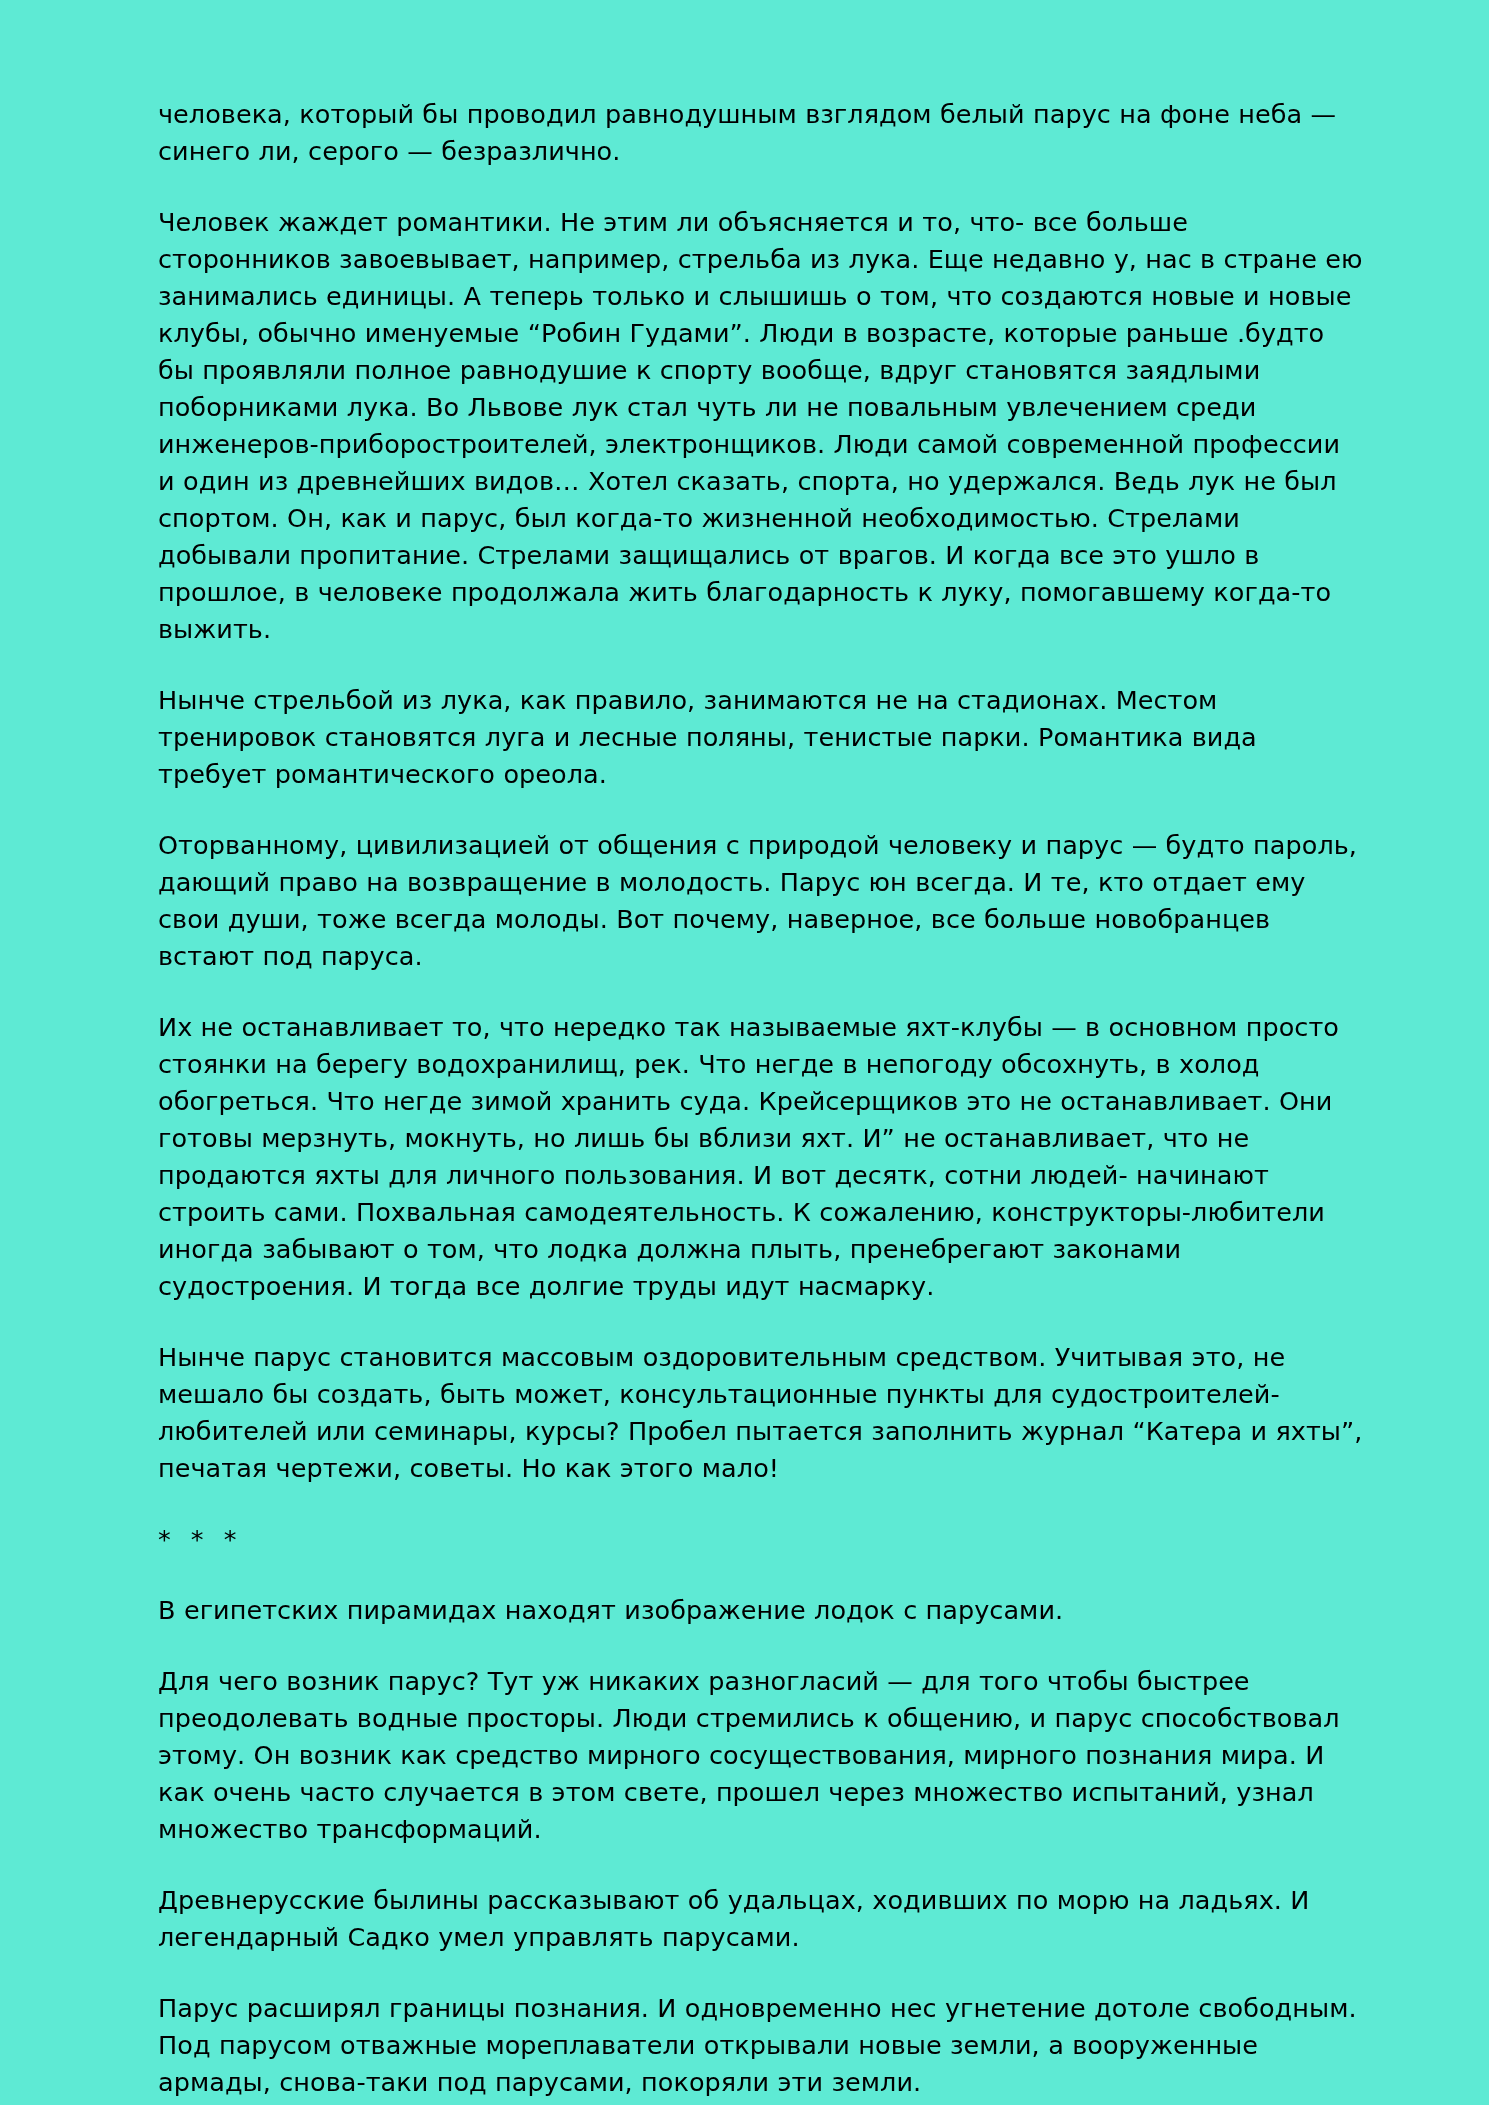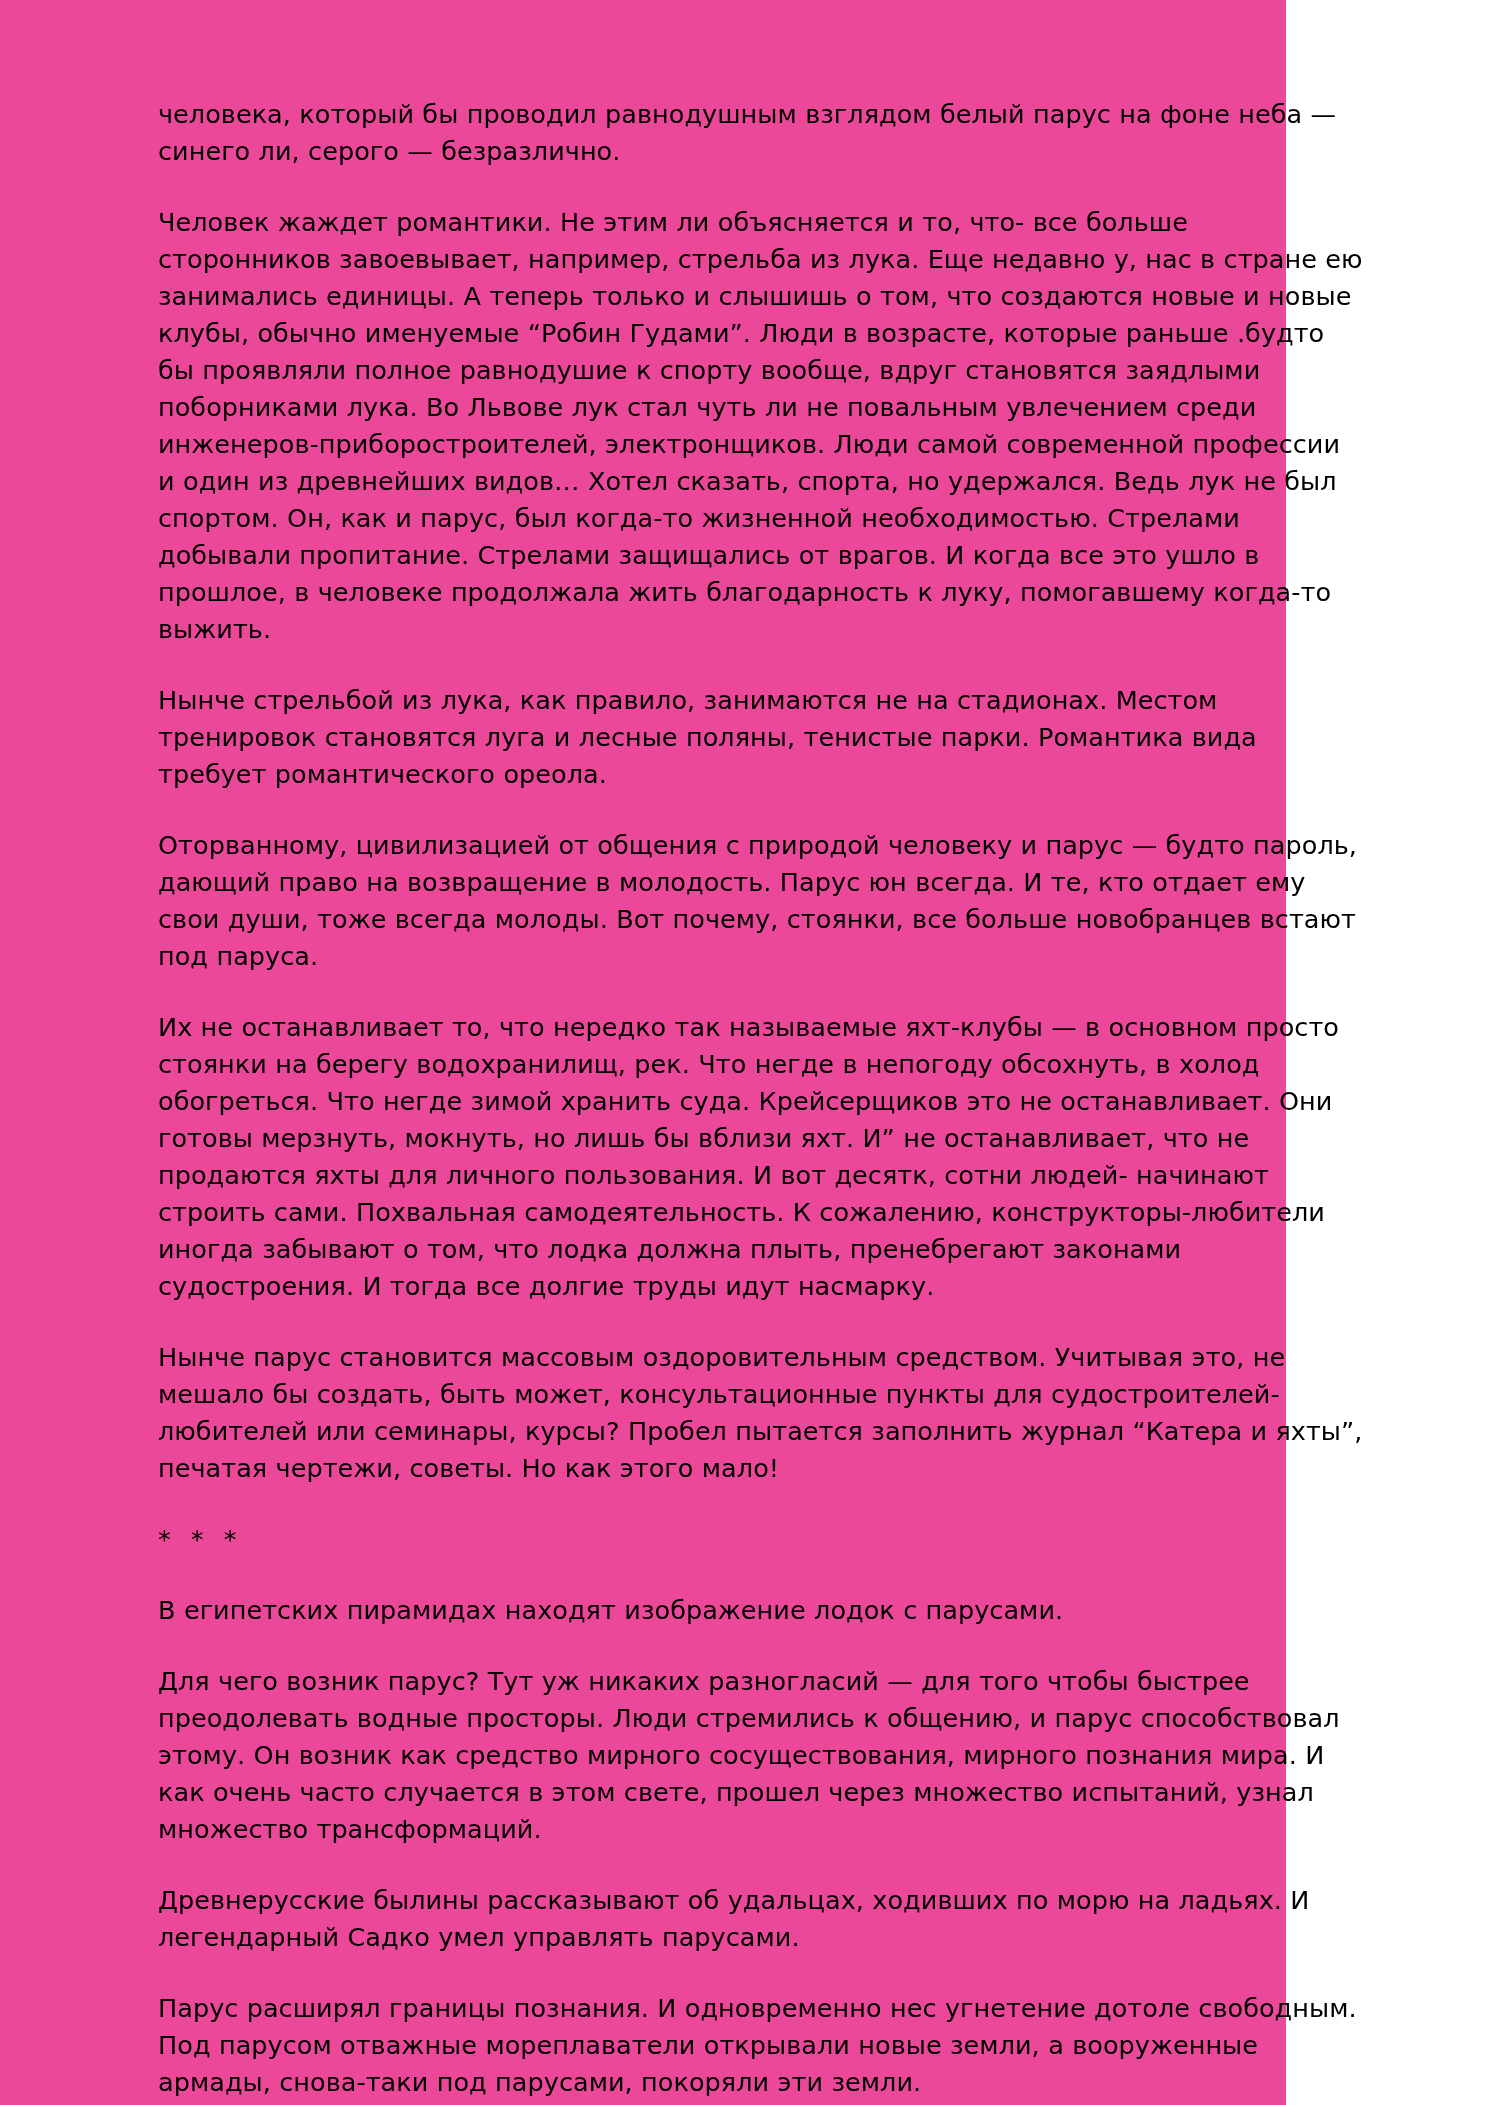--- a/index.html
+++ b/index.html
@@ -10,23 +10,23 @@
   }
   body {
     width: 1489px;
     height: 2105px;
     font-family: "DejaVu Sans", sans-serif;
     color: #000000;
     -webkit-font-smoothing: antialiased;
   }
   .page {
     position: relative;
-    width: 1286px;
+    width: 1489px;
     height: 2105px;
-    background: #ec4899;
+    background: #5eead4;
     box-sizing: border-box;
     padding: 96px 80px 96px 158px;
   }
   .doc-body {
     width: 1205px;
   }
   p.para {
     margin: 0 0 34px 0;
     font-size: 25.5px;
     line-height: 37px;
@@ -49,21 +49,21 @@
 </style>
 </head>
 <body>
 
 <div class="page">
   <div class="doc-body">
 
     <p class="para">человека, который бы проводил равнодушным взглядом белый парус на фоне неба — синего ли, серого — безразлично.</p>
     <p class="para">Человек жаждет романтики. Не этим ли объясняется и то, что- все больше сторонников завоевывает, например, стрельба из лука. Еще недавно у, нас в стране ею занимались единицы. А теперь только и слышишь о том, что создаются новые и новые клубы, обычно именуемые “Робин Гудами”. Люди в возрасте, которые раньше .будто бы проявляли полное равнодушие к спорту вообще, вдруг становятся заядлыми поборниками лука. Во Львове лук стал чуть ли не повальным увлечением среди инженеров-приборостроителей, электронщиков. Люди самой современной профессии и один из древнейших видов… Хотел сказать, спорта, но удержался. Ведь лук не был спортом. Он, как и парус, был когда-то жизненной необходимостью. Стрелами добывали пропитание. Стрелами защищались от врагов. И когда все это ушло в прошлое, в человеке продолжала жить благодарность к луку, помогавшему когда-то выжить.</p>
     <p class="para">Нынче стрельбой из лука, как правило, занимаются не на стадионах. Местом тренировок становятся луга и лесные поляны, тенистые парки. Романтика вида требует романтического ореола.</p>
-    <p class="para">Оторванному, цивилизацией от общения с природой человеку и парус — будто пароль, дающий право на возвращение в молодость. Парус юн всегда. И те, кто отдает ему свои души, тоже всегда молоды. Вот почему, стоянки, все больше новобранцев встают под паруса.</p>
+    <p class="para">Оторванному, цивилизацией от общения с природой человеку и парус — будто пароль, дающий право на возвращение в молодость. Парус юн всегда. И те, кто отдает ему свои души, тоже всегда молоды. Вот почему, наверное, все больше новобранцев встают под паруса.</p>
     <p class="para">Их не останавливает то, что нередко так называемые яхт-клубы — в основном просто стоянки на берегу водохранилищ, рек. Что негде в непогоду обсохнуть, в холод обогреться. Что негде зимой хранить суда. Крейсерщиков это не останавливает. Они готовы мерзнуть, мокнуть, но лишь бы вблизи яхт. И” не останавливает, что не продаются яхты для личного пользования. И вот десятк, сотни людей- начинают строить сами. Похвальная самодеятельность. К сожалению, конструкторы-любители иногда забывают о том, что лодка должна плыть, пренебрегают законами судостроения. И тогда все долгие труды идут насмарку.</p>
     <p class="para">Нынче парус становится массовым оздоровительным средством. Учитывая это, не мешало бы создать, быть может, консультационные пункты для судостроителей-любителей или семинары, курсы? Пробел пытается заполнить журнал “Катера и яхты”, печатая чертежи, советы. Но как этого мало!</p>
     <p class="separator">* * *</p>
     <p class="para">В египетских пирамидах находят изображение лодок с парусами.</p>
     <p class="para">Для чего возник парус? Тут уж никаких разногласий — для того чтобы быстрее преодолевать водные просторы. Люди стремились к общению, и парус способствовал этому. Он возник как средство мирного сосуществования, мирного познания мира. И как очень часто случается в этом свете, прошел через множество испытаний, узнал множество трансформаций.</p>
     <p class="para">Древнерусские былины рассказывают об удальцах, ходивших по морю на ладьях. И легендарный Садко умел управлять парусами.</p>
     <p class="para">Парус расширял границы познания. И одновременно нес угнетение дотоле свободным. Под парусом отважные мореплаватели открывали новые земли, а вооруженные армады, снова-таки под парусами, покоряли эти земли.</p>
 
   </div>
 </div>

